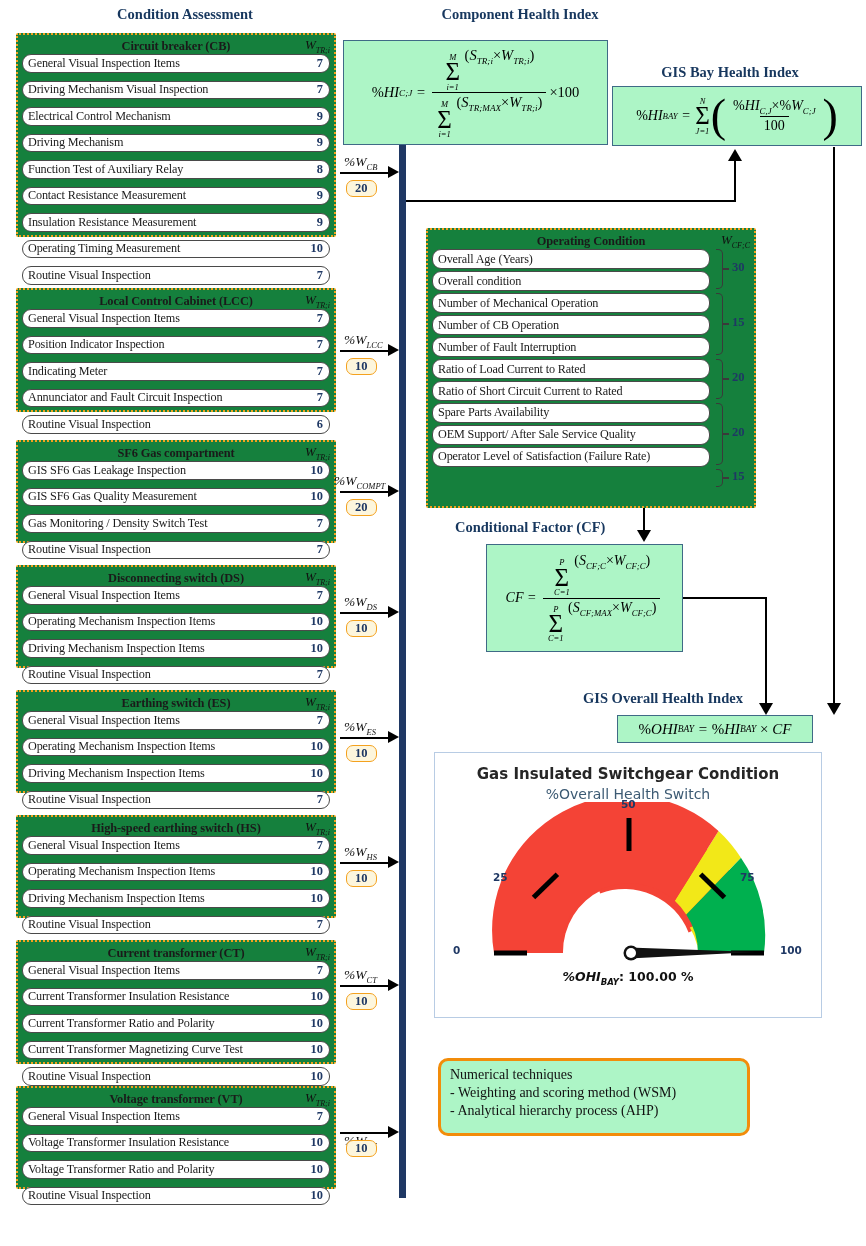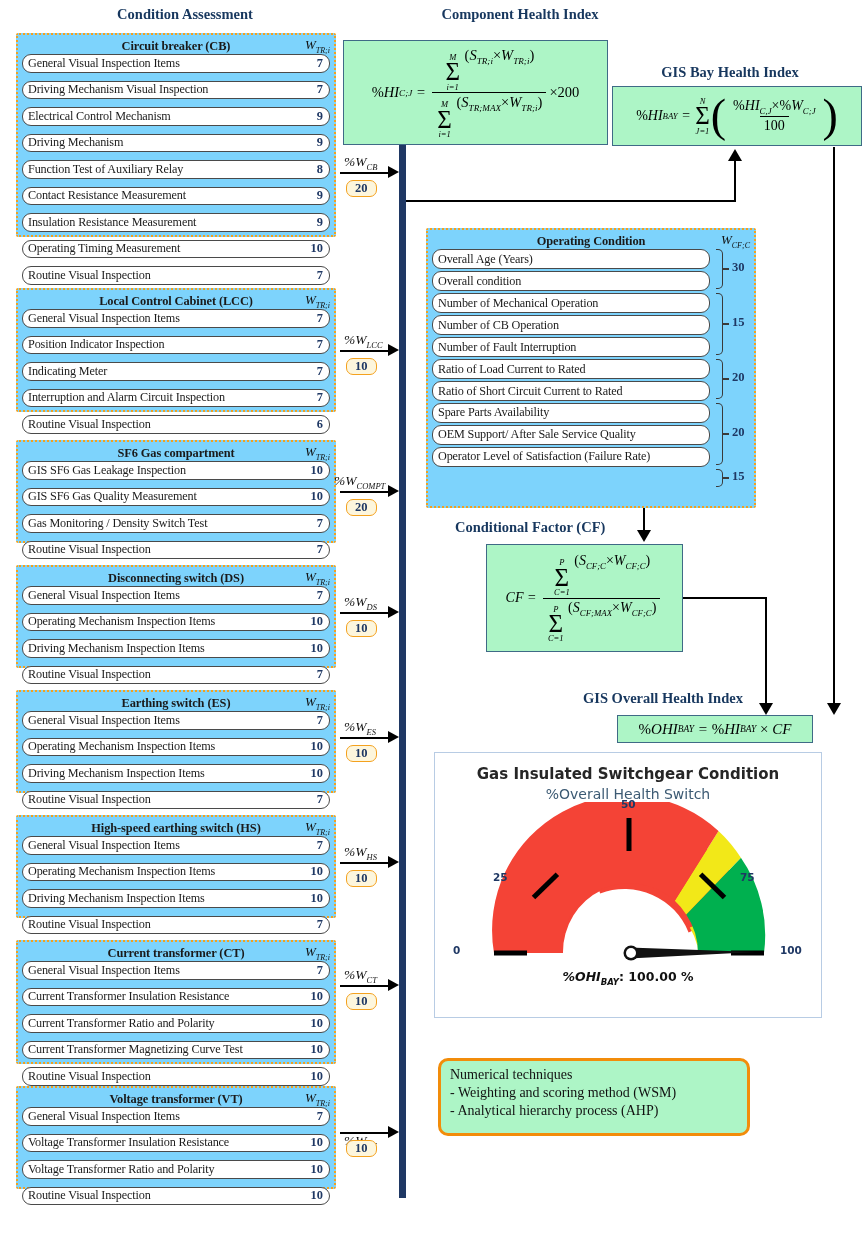--- a/index.html
+++ b/index.html
@@ -6,21 +6,21 @@
   body{width:866px;height:1246px;position:relative;
        font-family:"Liberation Serif","DejaVu Serif",serif;
        -webkit-font-smoothing:antialiased;}
   .abs{position:absolute;}
 
   
   .colhead{font-family:"Liberation Serif",serif;font-weight:bold;font-size:14.5px;
            color:#17375E;text-align:center;white-space:nowrap;}
 
   
-  .panel{position:absolute;background:#7dd3fc;border:2px dotted #F4A11E;
+  .panel{position:absolute;background:#15803d;border:2px dotted #F4A11E;
          border-radius:2px;box-sizing:border-box;padding:2px 4px 3px 4px;}
   .panel-title{display:flex;align-items:flex-end;justify-content:center;
                position:relative;height:17px;}
   .panel-title .t{font-weight:bold;font-size:12.4px;color:#1a1a1a;
                   font-family:"Liberation Serif",serif;letter-spacing:-0.1px;}
   .wsym{position:absolute;right:0px;bottom:-1px;font-style:italic;
         font-size:13px;color:#111;font-family:"Liberation Serif",serif;}
   .wsym sub{font-size:8px;font-style:italic;}
 
   .row{display:flex;align-items:center;justify-content:space-between;
@@ -165,21 +165,21 @@
       </div>
       <div class="row">
         <span class="lbl">Position Indicator Inspection</span>
         <span class="val">7</span>
       </div>
       <div class="row">
         <span class="lbl">Indicating Meter</span>
         <span class="val">7</span>
       </div>
       <div class="row">
-        <span class="lbl">Interruption and Alarm Circuit Inspection</span>
+        <span class="lbl">Annunciator and Fault Circuit Inspection</span>
         <span class="val">7</span>
       </div>
       <div class="row">
         <span class="lbl">Routine Visual Inspection</span>
         <span class="val">6</span>
       </div>
     </div>
     <div class="panel" style="left: 16px; top: 440px; width: 320px; height: 103.4px;">
       <div class="panel-title">
         <span class="t">SF6 Gas compartment</span>
@@ -388,21 +388,21 @@
       </span>
       <span class="den">
         <span class="sigma">
             <span class="lim">M</span>
             <span class="big">Σ</span>
             <span class="lim">i=1</span>
           </span>
         <span style="font-style:normal;">(</span><span>S</span><sub>TR;MAX</sub><span class="up">×</span><span>W</span><sub>TR;i</sub><span style="font-style:normal;">)</span>
       </span>
     </span>
-    <span class="up">×200</span>
+    <span class="up">×100</span>
   </div>
 </div>
 
 <div class="fbox" style="left:612px;top:86px;width:250px;height:60px;">
   <div class="math" style="font-size:14px;">
     <span class="up">%</span>
       <span>HI</span>
       <sub>BAY</sub>
       <span>&nbsp;=&nbsp;</span>
     <span class="sigma">

